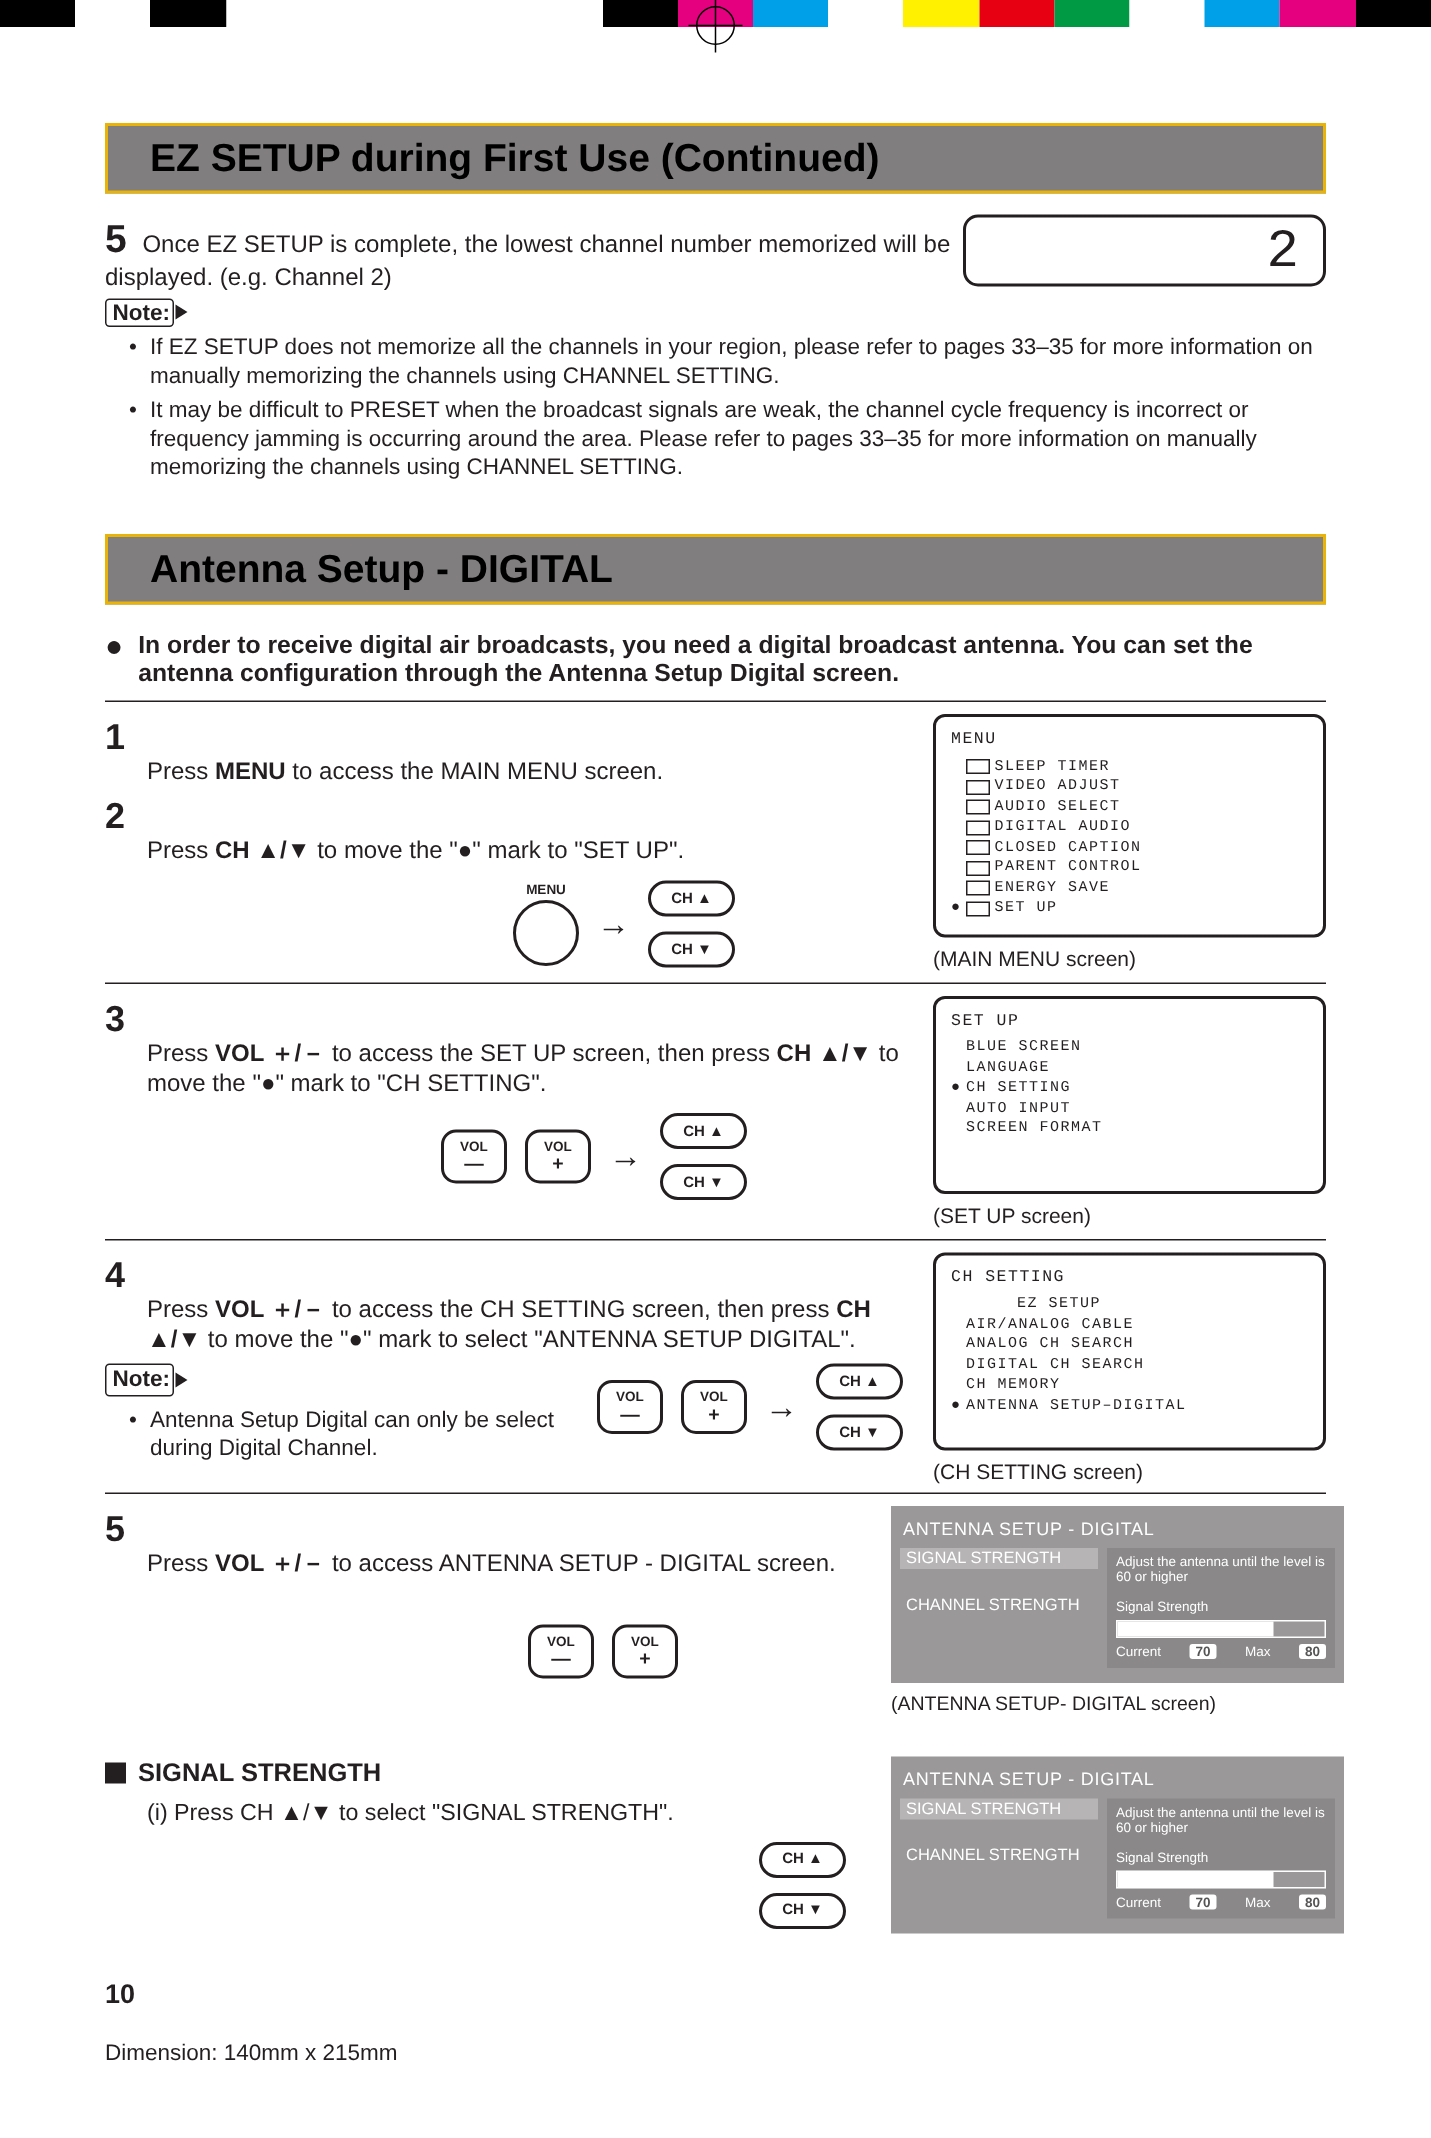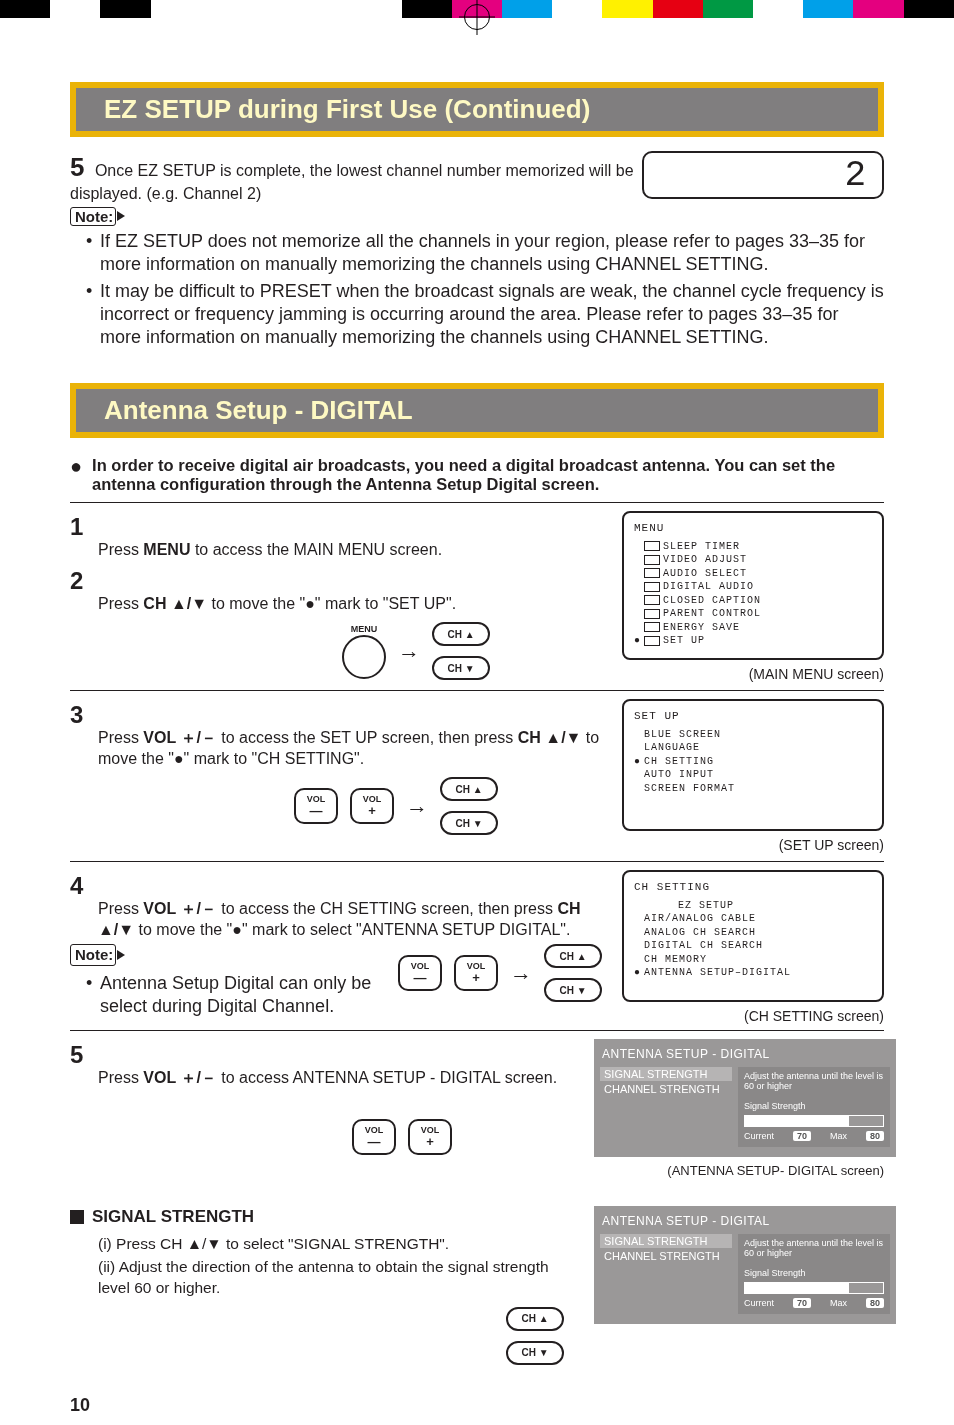--- a/index.html
+++ b/index.html
@@ -12,43 +12,43 @@
   .color-bar { display: flex; height: 18px; }
   .color-bar div { flex: 1; }
   .page { padding: 30px 70px 10px 70px; position: relative; }
   .reg-mark { position:absolute; width:24px; height:24px; border:1px solid #000; border-radius:50%; }
   .reg-mark::before,.reg-mark::after{content:"";position:absolute;background:#000;}
   .reg-mark::before{left:50%;top:-6px;bottom:-6px;width:1px;transform:translateX(-50%);}
   .reg-mark::after{top:50%;left:-6px;right:-6px;height:1px;transform:translateY(-50%);}
   .reg-top{top:-14px;left:50%;transform:translateX(-50%);}
 
   .section-head {
-    border: 6px solid #eab308;
+    border: 2px solid #eab308;
     background: #807e7f;
-    color: #fef9c3;
+    color: #000000;
     font-size: 26px;
     font-weight: bold;
     padding: 6px 14px;
     margin: 0 0 14px 0;
   }
   .section-head-padded {
     padding-left: 28px;
     margin-top: 34px;
   }
   .intro-row { display:flex; align-items:flex-start; gap:4px; }
   .intro-text { flex:1; font-size:16px; line-height:1.28; }
   .stepnum { font-size:26px; font-weight:bold; margin-right:6px; }
   .channel-box {
     width: 224px; height:44px; border:2px solid #231f20; border-radius:10px;
     display:flex; align-items:center; justify-content:flex-end; padding-right:14px;
   }
   .seven-seg { font-family: 'Courier New', monospace; font-size:36px; font-weight:300; letter-spacing:2px;}
   .note-label { display:inline-block; border:1.5px solid #231f20; border-radius:3px; padding:0 2px 0 4px; font-size:15px; font-weight:bold; position:relative; }
   .note-label::after { content:""; position:absolute; right:-10px; top:50%; transform:translateY(-50%); border-left:8px solid #231f20; border-top:5px solid transparent; border-bottom:5px solid transparent; }
-  .bullets { margin:4px 0 0 16px; padding:0; font-size:18px; line-height:1.28; list-style:none;}
+  .bullets { margin:4px 0 0 16px; padding:0; font-size:15px; line-height:1.28; list-style:none;}
   .bullets li { position:relative; padding-left:14px; margin-bottom:4px;}
   .bullets li::before { content:"•"; position:absolute; left:0; top:0;}
 
   .lead-bullet { font-size:16.5px; font-weight:bold; margin:18px 0 8px 0; display:flex;}
   .lead-bullet .dot{ font-size:20px; margin-right:10px; line-height:1;}
   .hr { border:0; border-top:1px solid #231f20; margin:8px 0;}
 
   .step-row { display:flex; gap:20px; margin-top:6px; margin-bottom:6px; }
   .step-left { flex:1; font-size:16px; line-height:1.3; }
   .step-left .stepline { display:flex; }
@@ -63,30 +63,30 @@
   .pill-col { display:flex; flex-direction:column; gap:10px;}
   .pill { width:54px; height:20px; border:2px solid #231f20; border-radius:12px; font-size:10px; font-weight:bold; display:flex; align-items:center; justify-content:center; background:#fff;}
   .pill.wide { width:40px; height:32px; border-radius:10px; flex-direction:column; line-height:1;}
   .pill.wide span:first-child{font-size:9px;}
   .pill.wide span:last-child{font-size:13px;}
 
   .osd-box { border:2px solid #231f20; border-radius:8px; padding:8px 10px 10px 10px; font-family:'Courier New',monospace; font-size:10px; line-height:1.35; background:#fff; min-height:110px;}
   .osd-title { font-size:11px; letter-spacing:1px; margin-bottom:4px;}
   .osd-line { display:flex; align-items:center; }
   .osd-line .sel{ width:10px; }
-  .osd-caption { text-align:right; font-size:14px; margin-top:6px;}
+  .osd-caption { text-align:left; font-size:14px; margin-top:6px;}
 
   .antenna-panel {
     background:#9a9898; color:#fff; font-family:Arial,sans-serif; font-size:11px; padding:6px 6px 10px 6px; width:290px;
   }
   .antenna-panel .ap-title{ font-size:12px; letter-spacing:0.5px; padding:2px 2px 6px 2px;}
   .antenna-panel .ap-body{ display:flex; gap:6px;}
   .antenna-panel .ap-left{ width:132px; background:#9a9898; }
   .antenna-panel .ap-left .hl{ background:#b6b4b4; padding:1px 4px; margin-bottom:1px;}
-  .antenna-panel .ap-left .nl{ padding:1px 4px;}
+  .antenna-panel .ap-left .nl{ padding:17px 4px;}
   .antenna-panel .ap-right{ flex:1; background:#8a8888; padding:4px 6px 6px 6px; font-size:9px;}
   .antenna-panel .gauge{ height:10px; border:1px solid #fff; margin:4px 0 4px 0; position:relative; background:#9a9898;}
   .antenna-panel .gauge .fill{ position:absolute; left:0; top:0; bottom:0; width:75%; background:#fff;}
   .antenna-panel .readout{ display:flex; justify-content:space-between; align-items:flex-end; font-size:9px;}
   .antenna-panel .readout .chip{ background:#fff; color:#555; padding:0 4px; border-radius:2px; font-weight:bold;}
 
   .sub-head { display:flex; align-items:center; gap:8px; font-size:17px; font-weight:bold; margin-top:20px;}
   .sub-head .sq{ width:14px; height:14px; background:#231f20;}
   .sub-steps { font-size:15.5px; line-height:1.35; margin:6px 0 0 28px;}
   .pnum { font-size:18px; font-weight:bold; margin-top:30px;}
@@ -396,21 +396,20 @@
   </div>
 
   <div class="step-row" style="margin-top:8px;">
     <div class="step-left">
       <div class="sub-head">
         <div class="sq"></div>
         <span>SIGNAL STRENGTH</span>
       </div>
       <div class="sub-steps">
         <div>(i)  Press CH ▲/▼ to select "SIGNAL STRENGTH".</div>
-        <div style="margin-top:2px;">(ii) Adjust the direction of the antenna to obtain the signal strength level 60 or higher.</div>
       </div>
       <div class="btn-row" style="justify-content:flex-end; margin-right:10px;">
         <div class="pill-col">
           <div class="pill">CH ▲</div>
           <div class="pill">CH ▼</div>
         </div>
       </div>
     </div>
     <div class="step-right-wide" style="margin-top:20px;">
       <div id="antenna-panel-2">

